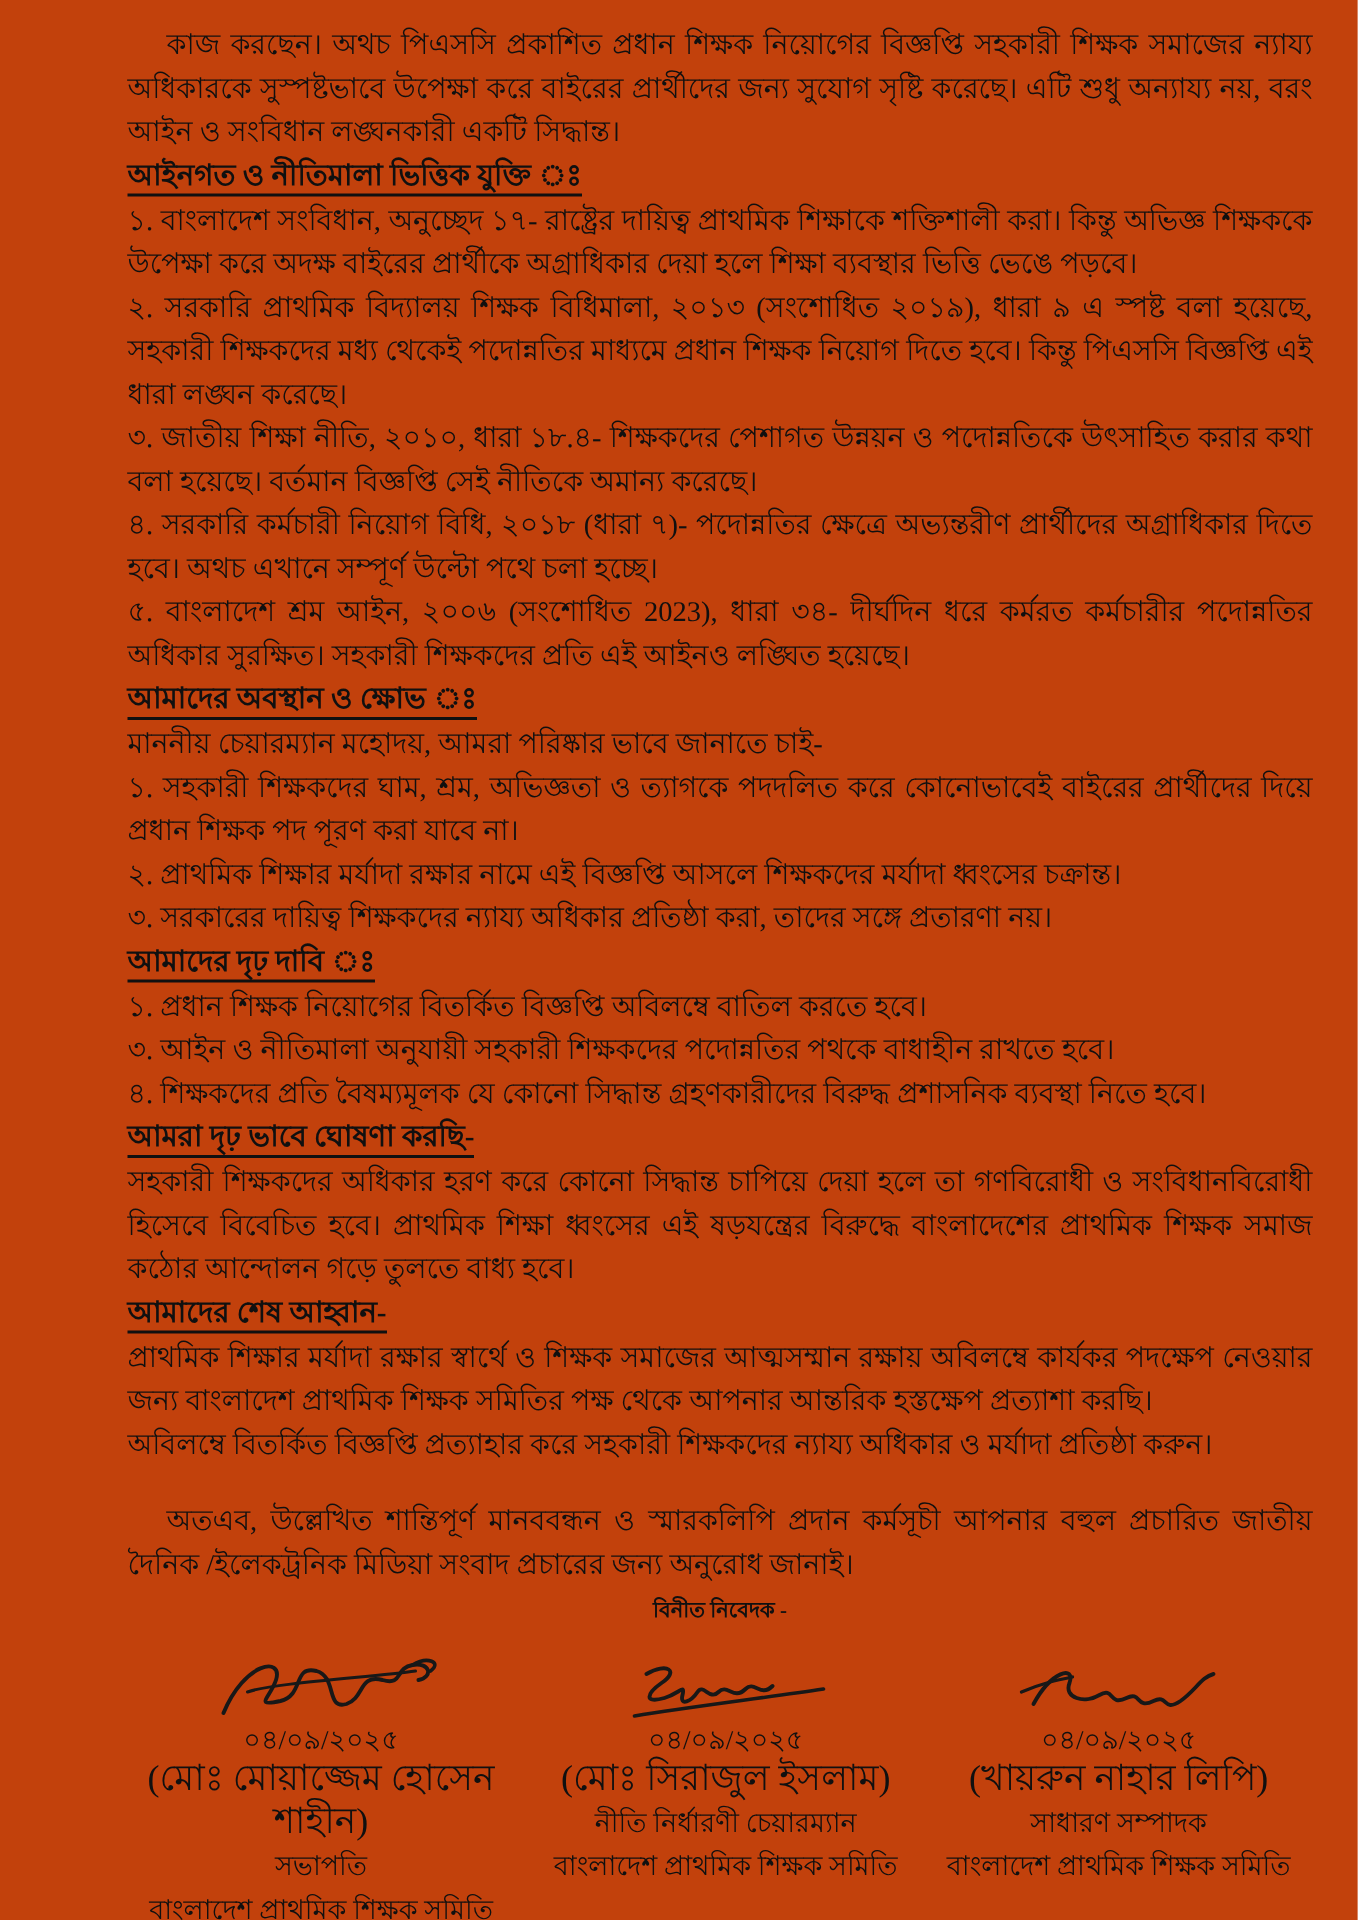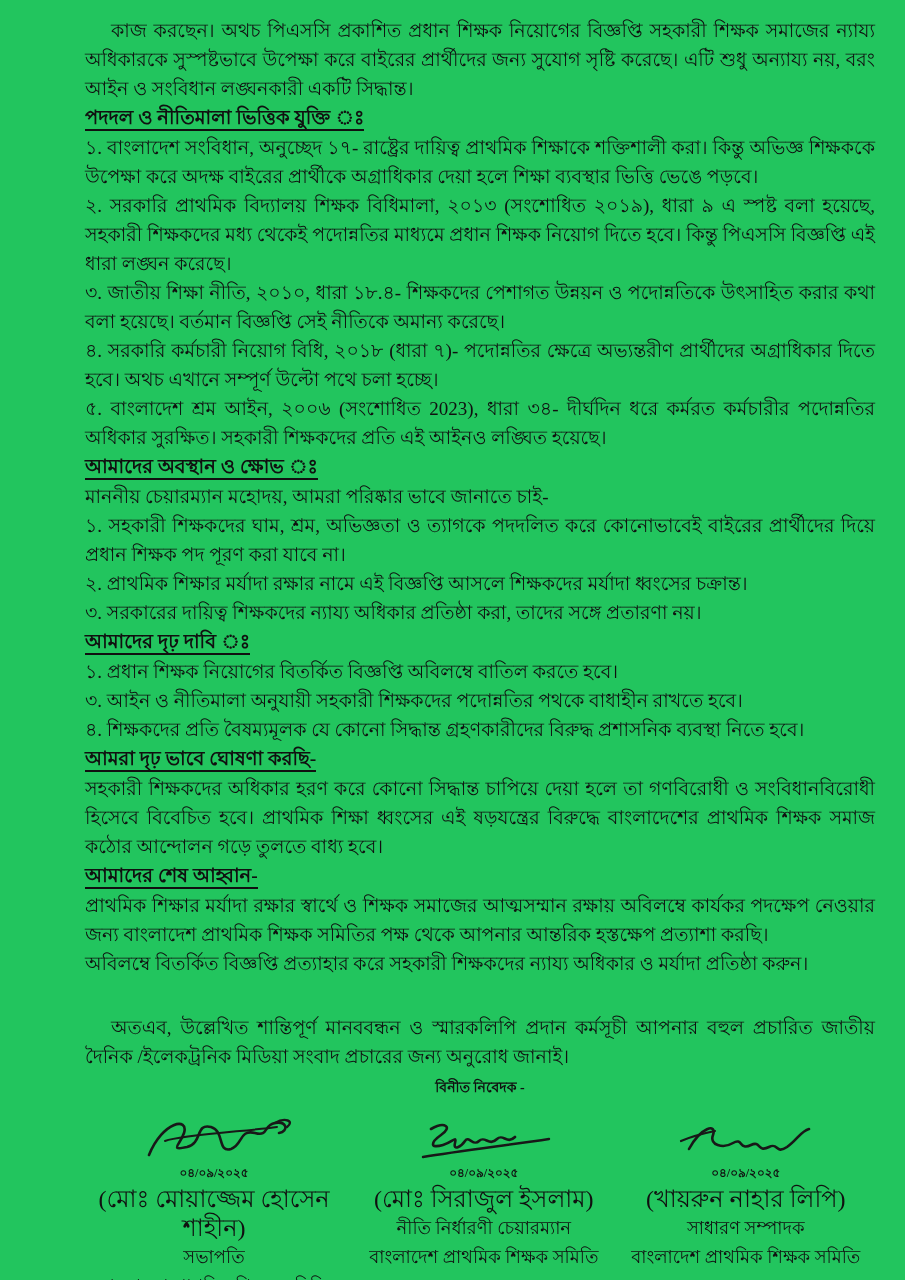--- a/index.html
+++ b/index.html
@@ -13,41 +13,41 @@
     box-sizing: border-box;
     overflow: hidden;
     font-family: "Liberation Serif", "DejaVu Serif", serif;
     color: #101010;
   }
   .page {
     box-sizing: border-box;
     width: 905px;
     height: 1280px;
     padding: 16px 30px 10px 85px;
-    background: #22c55e;
+    background: #c2410c;
   }
   .para {
     margin: 0;
     font-size: 19px;
     line-height: 29px;
     text-align: justify;
     font-weight: 500;
   }
   .para.indent { text-indent: 26px; }
   .heading {
     margin: 0;
     font-size: 19.5px;
     line-height: 30px;
     font-weight: bold;
   }
   .heading .hu {
     border-bottom: 2.5px solid #101010;
     padding-bottom: 1px;
   }
-  .closing { margin-top: 35px; }
+  .closing { margin-top: 22px; }
   .signoff {
     margin: 2px 0 0 0;
     text-align: center;
     font-size: 14px;
     line-height: 30px;
     font-weight: bold;
   }
   .sig-row {
     display: flex;
     justify-content: space-between;
@@ -64,32 +64,32 @@
   .sig-col.c2 { width: 30%; }
   .sig-col.c3 { width: 31%; }
   .sig-image {
     height: 58px;
     display: flex;
     align-items: flex-end;
     justify-content: center;
     margin-bottom: -6px;
   }
   .sig-image svg { display: block; }
-  .sig-date { font-size: 12px; line-height: 24px; font-weight: bold; }
+  .sig-date { font-size: 18px; line-height: 24px; }
   .sig-name { font-weight: normal; font-size: 24px; }
   .sig-line { font-weight: 500; text-align: center; }
 </style>
 </head>
 <body>
 
 <div class="page">
 
   <p class="para indent">কাজ করছেন। অথচ পিএসসি প্রকাশিত প্রধান শিক্ষক নিয়োগের বিজ্ঞপ্তি সহকারী শিক্ষক সমাজের ন্যায্য অধিকারকে সুস্পষ্টভাবে উপেক্ষা করে বাইরের প্রার্থীদের জন্য সুযোগ সৃষ্টি করেছে। এটি শুধু অন্যায্য নয়, বরং আইন ও সংবিধান লঙ্ঘনকারী একটি সিদ্ধান্ত।</p>
 
-  <h2 class="heading"><span class="hu">পদদল ও নীতিমালা ভিত্তিক যুক্তি ঃ</span></h2>
+  <h2 class="heading"><span class="hu">আইনগত ও নীতিমালা ভিত্তিক যুক্তি ঃ</span></h2>
   <p class="para">১. বাংলাদেশ সংবিধান, অনুচ্ছেদ ১৭- রাষ্ট্রের দায়িত্ব প্রাথমিক শিক্ষাকে শক্তিশালী করা। কিন্তু অভিজ্ঞ শিক্ষককে উপেক্ষা করে অদক্ষ বাইরের প্রার্থীকে অগ্রাধিকার দেয়া হলে শিক্ষা ব্যবস্থার ভিত্তি ভেঙে পড়বে।</p>
   <p class="para">২. সরকারি প্রাথমিক বিদ্যালয় শিক্ষক বিধিমালা, ২০১৩ (সংশোধিত ২০১৯), ধারা ৯ এ স্পষ্ট বলা হয়েছে, সহকারী শিক্ষকদের মধ্য থেকেই পদোন্নতির মাধ্যমে প্রধান শিক্ষক নিয়োগ দিতে হবে। কিন্তু পিএসসি বিজ্ঞপ্তি এই ধারা লঙ্ঘন করেছে।</p>
   <p class="para">৩. জাতীয় শিক্ষা নীতি, ২০১০, ধারা ১৮.৪- শিক্ষকদের পেশাগত উন্নয়ন ও পদোন্নতিকে উৎসাহিত করার কথা বলা হয়েছে। বর্তমান বিজ্ঞপ্তি সেই নীতিকে অমান্য করেছে।</p>
   <p class="para">৪. সরকারি কর্মচারী নিয়োগ বিধি, ২০১৮ (ধারা ৭)- পদোন্নতির ক্ষেত্রে অভ্যন্তরীণ প্রার্থীদের অগ্রাধিকার দিতে হবে। অথচ এখানে সম্পূর্ণ উল্টো পথে চলা হচ্ছে।</p>
   <p class="para">৫. বাংলাদেশ শ্রম আইন, ২০০৬ (সংশোধিত 2023), ধারা ৩৪- দীর্ঘদিন ধরে কর্মরত কর্মচারীর পদোন্নতির অধিকার সুরক্ষিত। সহকারী শিক্ষকদের প্রতি এই আইনও লঙ্ঘিত হয়েছে।</p>
 
   <h2 class="heading"><span class="hu">আমাদের অবস্থান ও ক্ষোভ ঃ</span></h2>
   <p class="para">মাননীয় চেয়ারম্যান মহোদয়, আমরা পরিষ্কার ভাবে জানাতে চাই-</p>
   <p class="para">১. সহকারী শিক্ষকদের ঘাম, শ্রম, অভিজ্ঞতা ও ত্যাগকে পদদলিত করে কোনোভাবেই বাইরের প্রার্থীদের দিয়ে প্রধান শিক্ষক পদ পূরণ করা যাবে না।</p>
   <p class="para">২. প্রাথমিক শিক্ষার মর্যাদা রক্ষার নামে এই বিজ্ঞপ্তি আসলে শিক্ষকদের মর্যাদা ধ্বংসের চক্রান্ত।</p>

